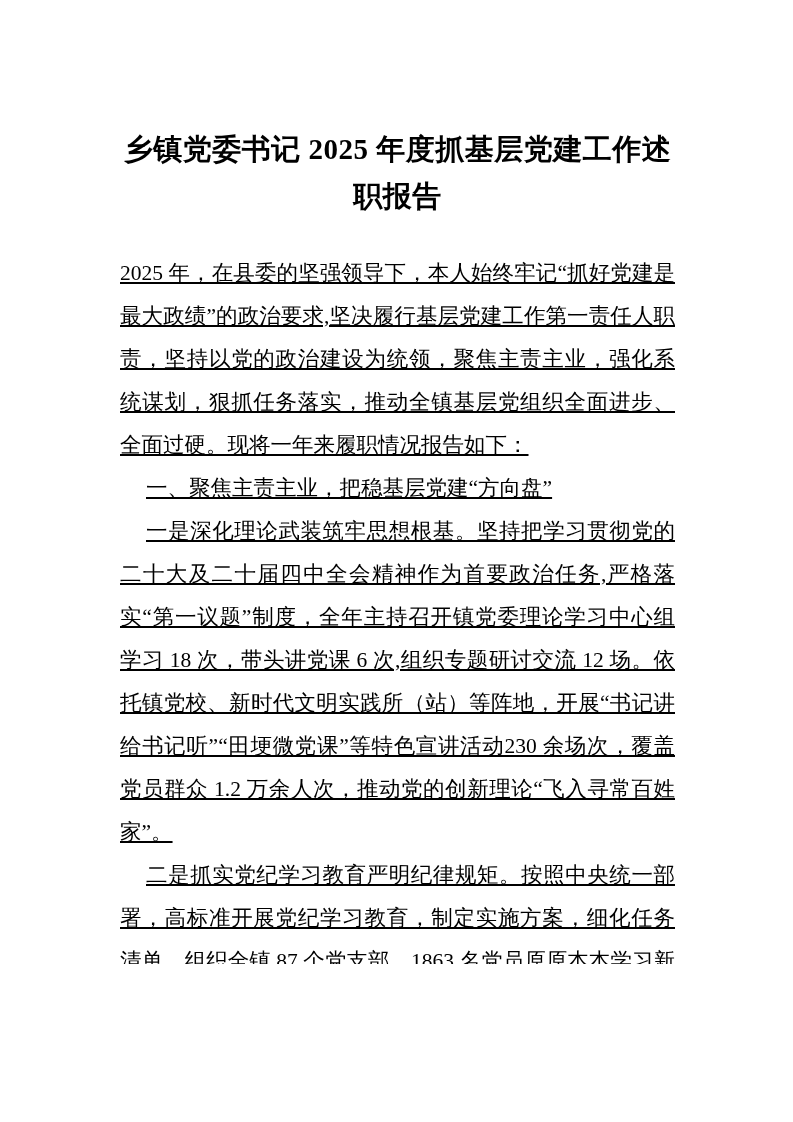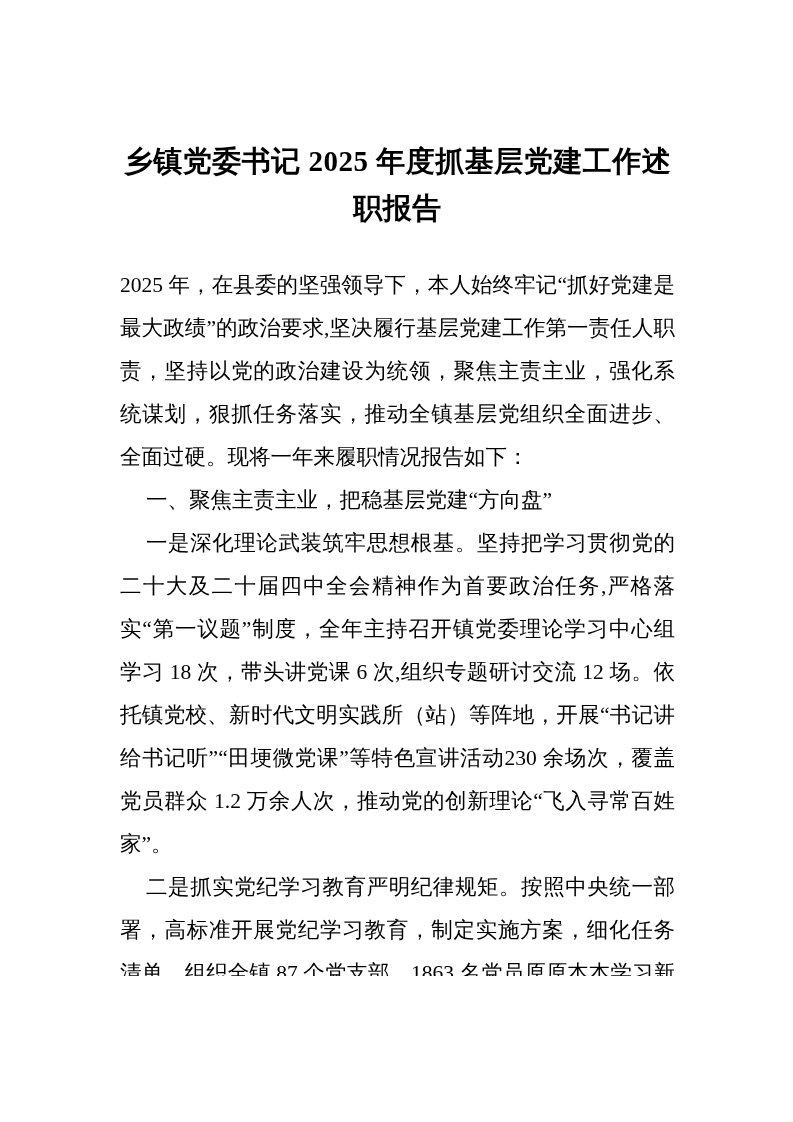--- a/index.html
+++ b/index.html
@@ -4,21 +4,21 @@
   <style>
     html, body {
       margin: 0;
       padding: 0;
       background: #ffffff;
     }
     .page {
       position: relative;
       width: 793px;
       height: 960px;
-      margin: 16px auto;
+      margin: 4px auto;
       background: #ffffff;
       box-sizing: border-box;
       padding: 122px 118px 40px 120px;
       font-family: "Liberation Serif", "DejaVu Serif", serif;
       color: #000000;
       overflow: hidden;
     }
     .doc-title {
       font-size: 29px;
       line-height: 47px;
@@ -26,20 +26,21 @@
       text-align: center;
       margin: 0 0 32px 0;
       letter-spacing: 0.5px;
     }
     .para {
       font-size: 21.5px;
       line-height: 43px;
       margin: 0;
       text-align: justify;
       word-break: break-all;
+      text-decoration: underline;
     }
     .para.indent {
       text-indent: 26px;
     }
   </style>
 </head>
 <body>
 
 <div class="page">
   <h1 class="doc-title">乡镇党委书记 2025 年度抓基层党建工作述职报告</h1>

